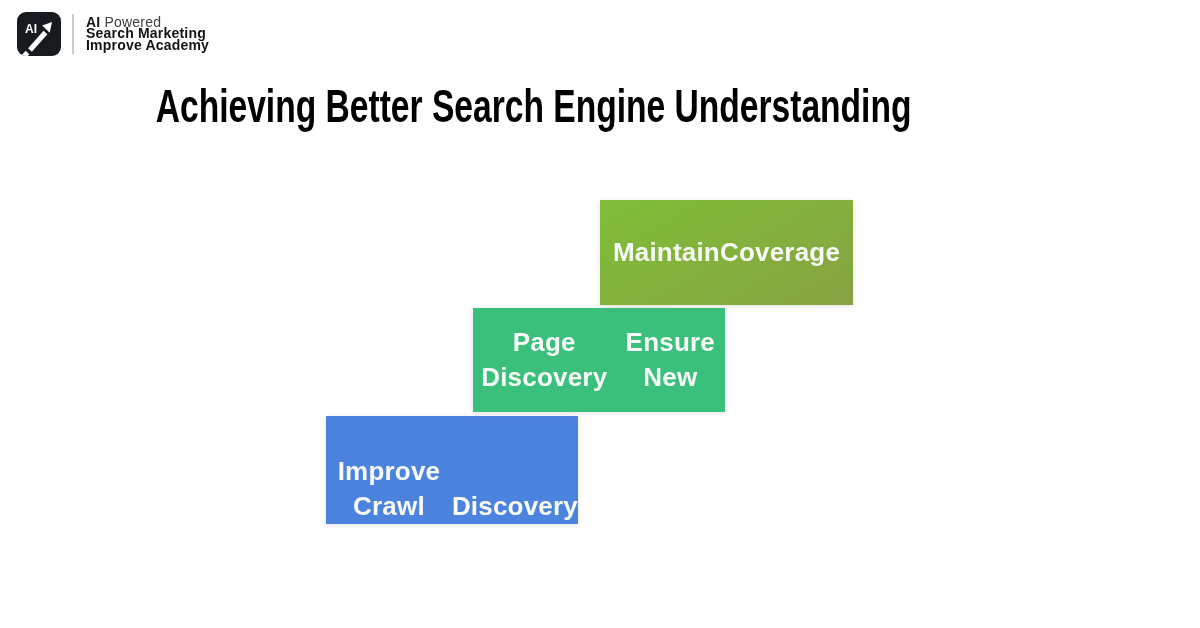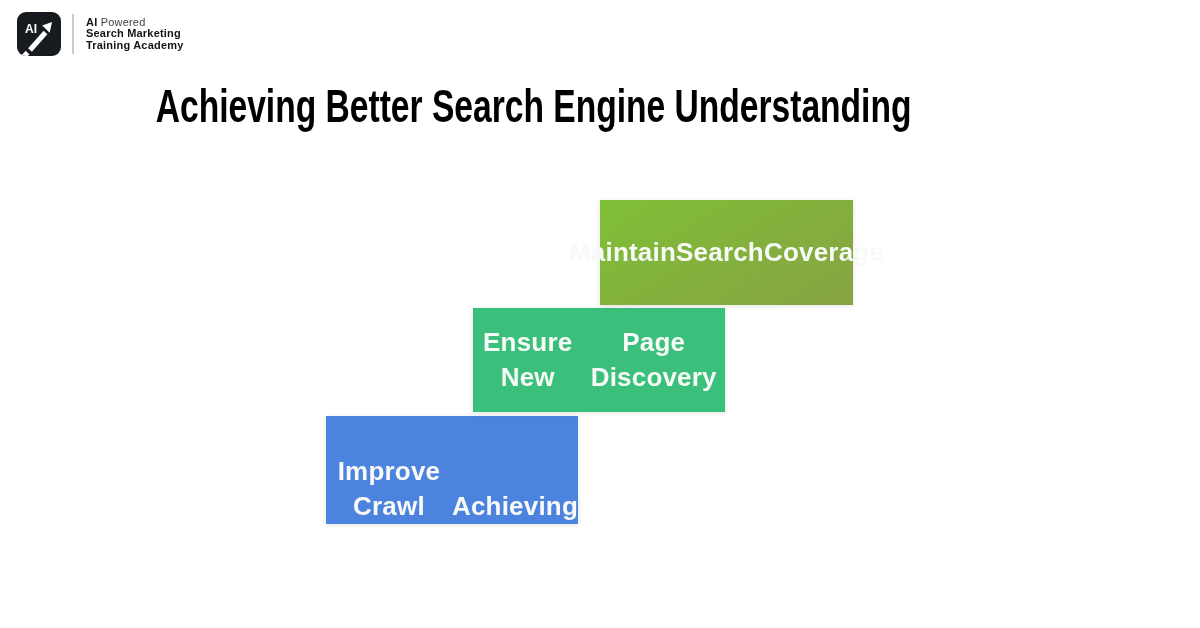--- a/index.html
+++ b/index.html
@@ -6,21 +6,21 @@
   .canvas {
     position:relative; width:1200px; height:628px; margin:0 auto;
     background:#ffffff; overflow:hidden;
     font-family:"Liberation Sans", sans-serif;
   }
 
   
   .brand { position:absolute; left:17px; top:12px; display:flex; align-items:center; }
   .brand-mark { display:block; }
   .brand-divider { width:2px; height:40px; background:#c9ccce; margin:0 12px 0 11px; }
-  .brand-text { font-size:11px; line-height:11.5px; color:#141414; letter-spacing:0.2px; }
+  .brand-text { font-size:14px; line-height:11.5px; color:#141414; letter-spacing:0.2px; }
   .brand-tagline { font-weight:400; color:#3d4043; }
   .brand-tagline b { font-weight:700; color:#141414; }
   .brand-name { font-weight:700; }
 
   
   .title {
     position:absolute; left:0; top:82px; width:1067px; margin:0;
     text-align:center; font-weight:700; font-size:46px; line-height:48px;
     color:#000; white-space:nowrap;
   }
@@ -59,40 +59,39 @@
           <line x1="13" y1="38" x2="28.5" y2="20.5"></line>
           <line x1="2" y1="50" x2="10.5" y2="40.5"></line>
         </g>
         <polygon fill="#ffffff" points="35,10 32.7,20.8 25.2,13.4"></polygon>
       </g>
     </svg>
     <div class="brand-divider"></div>
     <div class="brand-text">
       <div class="brand-tagline"><b>AI</b><span> Powered</span></div>
       <div class="brand-name">Search Marketing</div>
-      <div class="brand-name">Training Academy</div>
+      <div class="brand-name">Improve Academy</div>
     </div>
   </header>
 
   <h1 class="title">
     <span>Achieving Better Search Engine Understanding</span>
   </h1>
 
   <div>
 
     <div class="step step-1" style="background: rgb(76, 131, 222);">
       <div class="step-line" style="color: rgb(247, 250, 247);">Improve Crawl</div>
-      <div class="step-line" style="color: rgb(247, 250, 247);">Achieving</div>
+      <div class="step-line" style="color: rgb(247, 250, 247);">Discovery</div>
     </div>
 
     <div class="step step-2" style="background: rgb(59, 192, 123);">
+      <div class="step-line" style="color: rgb(247, 250, 247);">Page Discovery</div>
       <div class="step-line" style="color: rgb(247, 250, 247);">Ensure New</div>
-      <div class="step-line" style="color: rgb(247, 250, 247);">Page Discovery</div>
     </div>
 
     <div class="step step-3" style="background: linear-gradient(150deg, rgb(127, 191, 55), rgb(135, 163, 66));">
       <div class="step-line" style="color: rgb(247, 250, 247);">Maintain</div>
-      <div class="step-line" style="color: rgb(247, 250, 247);">Search</div>
       <div class="step-line" style="color: rgb(247, 250, 247); text-align: right;">Coverage</div>
     </div>
 
   </div>
 </div>
 
 </body></html>

